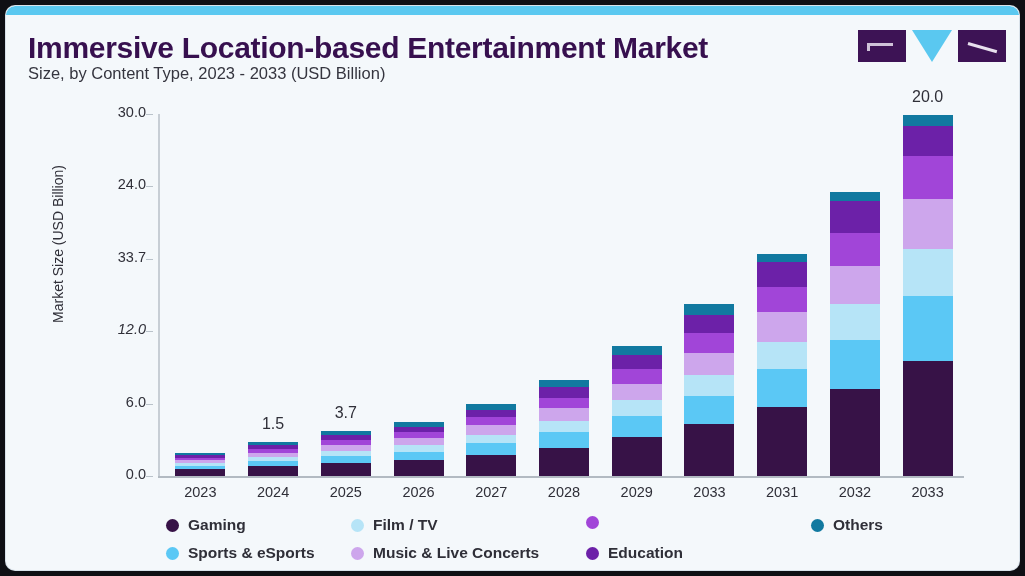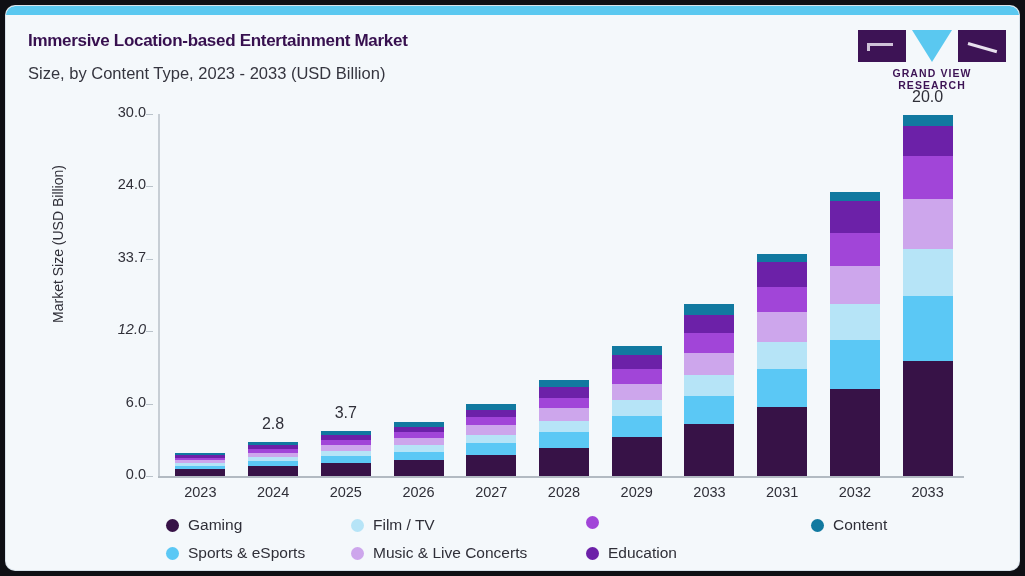--- a/index.html
+++ b/index.html
@@ -19,21 +19,21 @@
   }
   #topbar{
     position:absolute;left:0;top:0;width:100%;height:9px;
     background:#5ac8f0;
     border-top-left-radius:9px;border-top-right-radius:9px;
   }
 
   
   #title{
     position:absolute;left:22px;top:25px;
-    font-size:17px;font-weight:bold;color:#37104f;
+    font-size:30px;font-weight:bold;color:#37104f;
     letter-spacing:-0.3px;white-space:nowrap;
   }
   #subtitle{
     position:absolute;left:22px;top:58px;
     font-size:16.5px;color:#35353f;white-space:nowrap;
   }
 
   
   #logo{position:absolute;left:852px;top:24px;width:148px;height:52px;}
   .logo-box{position:absolute;top:0;width:48px;height:32px;background:#3d1355;}
@@ -74,21 +74,21 @@
   .xtick{
     position:absolute;top:478px;width:80px;text-align:center;
     font-size:14.5px;color:#2f2f38;
   }
   .barlabel{
     position:absolute;width:80px;text-align:center;
     font-size:16px;color:#2f2f38;
   }
 
   
-  #legend{position:absolute;left:160px;top:510px;width:840px;height:52px;}
+  #legend{position:absolute;left:160px;top:510px;width:840px;height:52px;font-weight:bold;}
   .lg{position:absolute;display:flex;align-items:center;white-space:nowrap;}
   .dot{width:13px;height:13px;border-radius:50%;margin-right:9px;flex:0 0 auto;}
   .lgtext{font-size:15.5px;color:#2f2f38;}
 </style>
 </head>
 <body>
 
 <div id="card">
   <div id="topbar"></div>
 
@@ -97,21 +97,20 @@
 
   <div id="logo">
     <div class="logo-box" id="logo-l">
       <div class="notch1"></div>
       <div class="notch1b"></div>
     </div>
     <div id="logo-tri"></div>
     <div class="logo-box" id="logo-r">
       <div class="notch2"></div>
     </div>
-    <div id="logo-text">GRAND VIEW RESEARCH</div>
   </div>
 
   <div id="plot">
     <div id="ylabel">Market Size (USD Billion)</div>
     <div id="yaxisline"></div>
     <div id="xaxisline"></div>
     <div id="yticks">
         <div class="ytickwrap" style="top: 460px;">
           <div class="ytick" style="top: 0px;">0.0</div>
         </div>
@@ -245,41 +244,41 @@
         <div class="xtick" style="left: 372.545px;">2026</div>
         <div class="xtick" style="left: 445.273px;">2027</div>
         <div class="xtick" style="left: 518px;">2028</div>
         <div class="xtick" style="left: 590.727px;">2029</div>
         <div class="xtick" style="left: 663.455px;">2033</div>
         <div class="xtick" style="left: 736.182px;">2031</div>
         <div class="xtick" style="left: 808.909px;">2032</div>
         <div class="xtick" style="left: 881.636px;">2033</div>
       </div>
     <div id="labels">
-        <div class="barlabel" style="left: 227.091px; top: 409.213px;">2.8</div>
+        <div class="barlabel" style="left: 227.091px; top: 409.213px;">1.5</div>
         <div class="barlabel" style="left: 299.818px; top: 398.353px;">3.7</div>
         <div class="barlabel" style="left: 881.636px; top: 82.2067px;">20.0</div>
       </div>
   </div>
 
   <div id="legend">
       <div class="lg" style="left: 0px; top: 0px;">
         <span class="dot" style="background: rgb(55, 18, 71);"></span>
         <span class="lgtext">Gaming</span>
       </div>
       <div class="lg" style="left: 185px; top: 0px;">
         <span class="dot" style="background: rgb(182, 228, 247);"></span>
         <span class="lgtext">Film / TV</span>
       </div>
       <div class="lg" style="left: 420px; top: 0px;">
         <span class="dot" style="background: rgb(161, 69, 216);"></span>
       </div>
       <div class="lg" style="left: 645px; top: 0px;">
         <span class="dot" style="background: rgb(17, 121, 160);"></span>
-        <span class="lgtext">Content</span>
+        <span class="lgtext">Others</span>
       </div>
       <div class="lg" style="left: 0px; top: 28px;">
         <span class="dot" style="background: rgb(91, 200, 245);"></span>
         <span class="lgtext">Sports &amp; eSports</span>
       </div>
       <div class="lg" style="left: 185px; top: 28px;">
         <span class="dot" style="background: rgb(205, 166, 236);"></span>
         <span class="lgtext">Music &amp; Live Concerts</span>
       </div>
       <div class="lg" style="left: 420px; top: 28px;">

